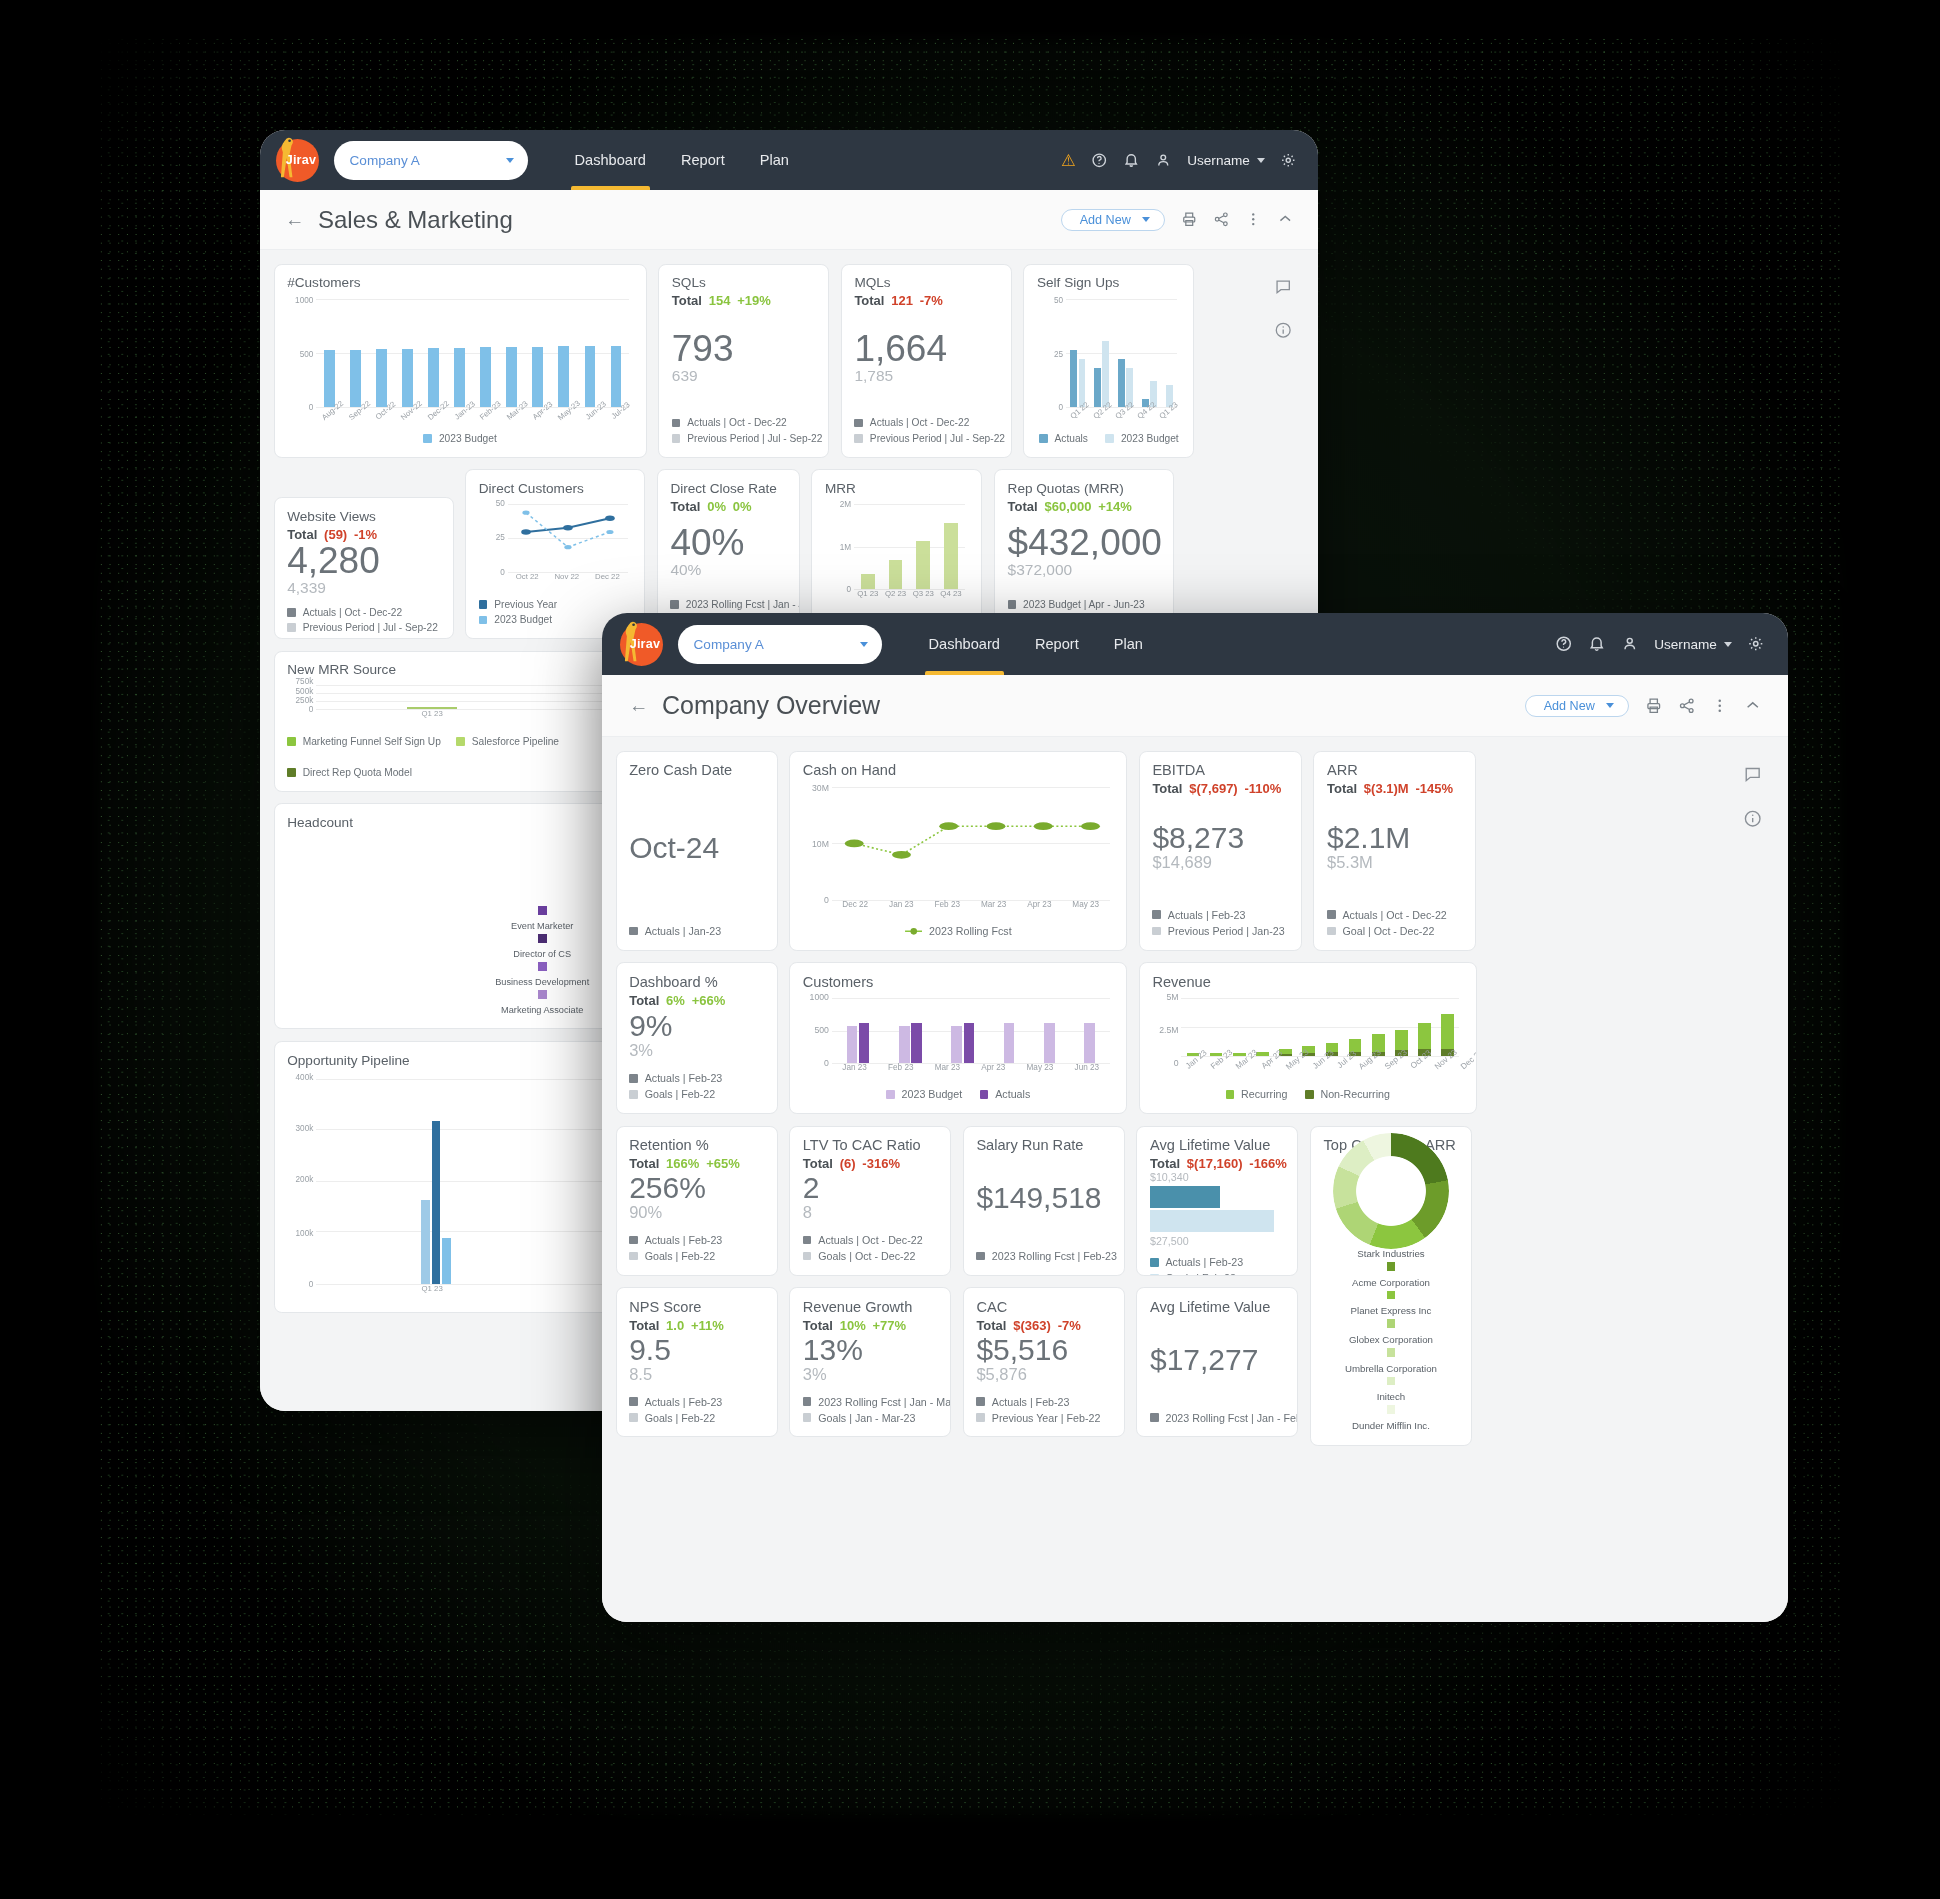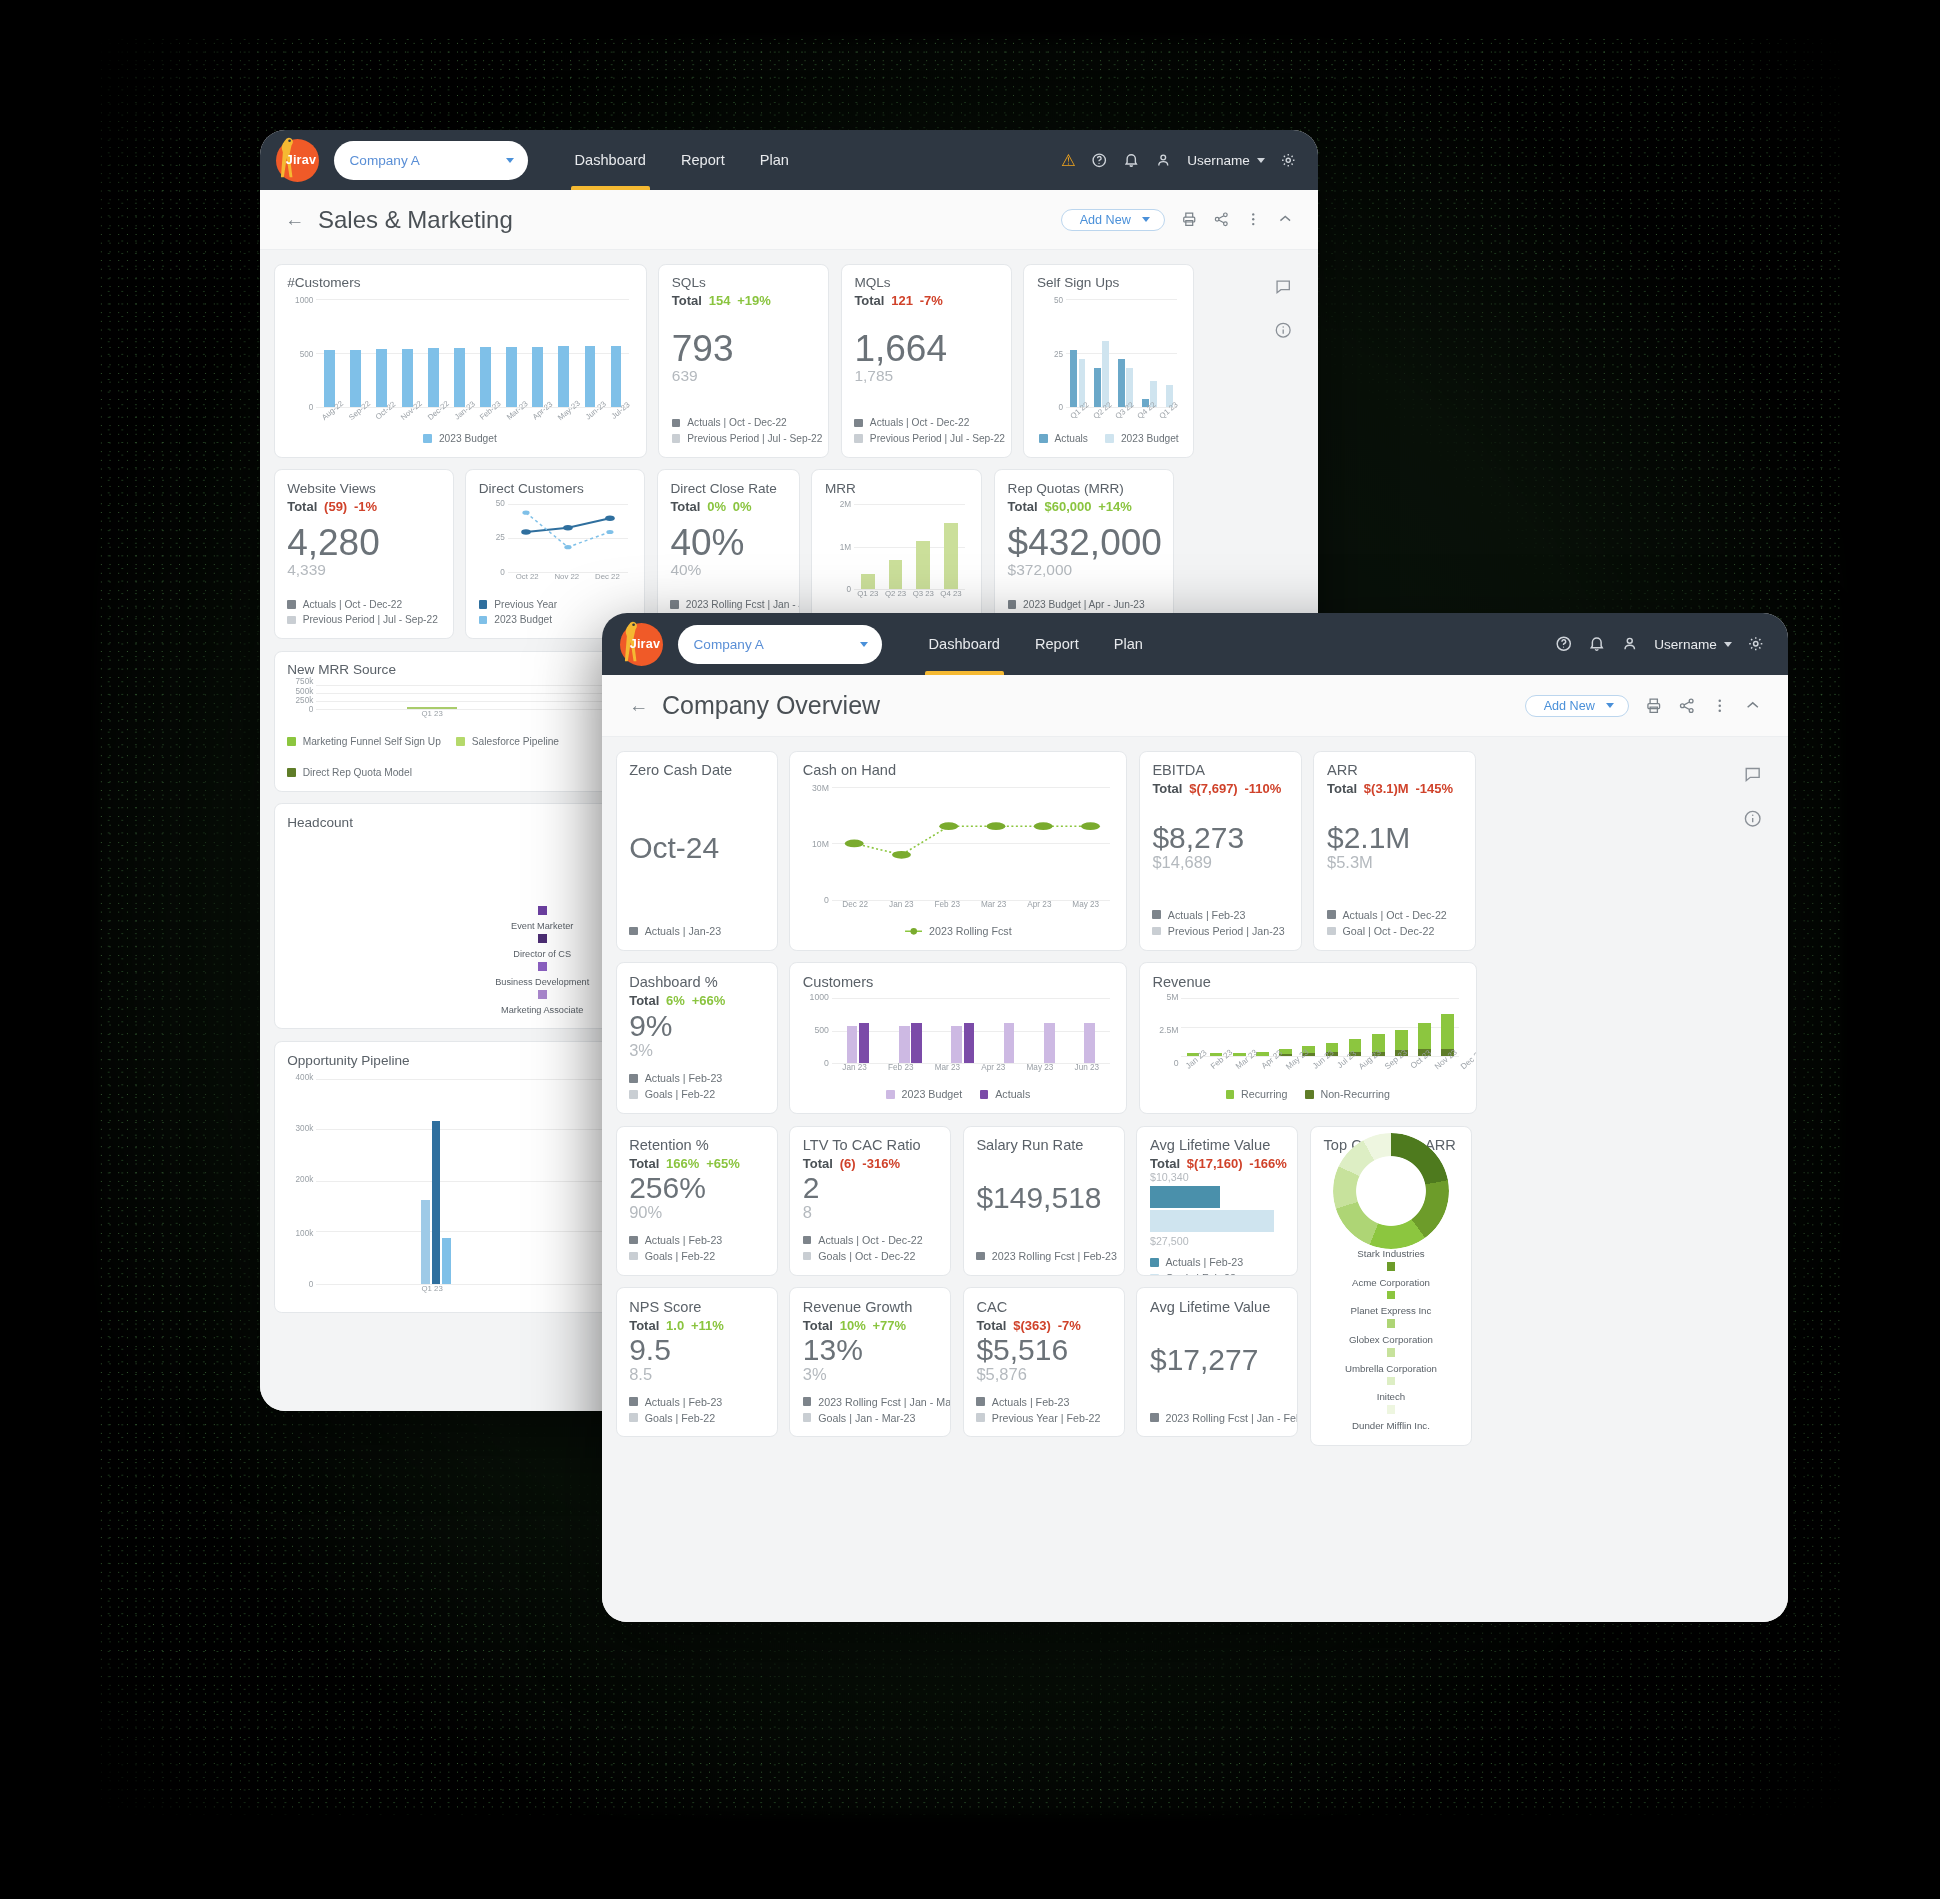--- a/index.html
+++ b/index.html
@@ -422,21 +422,21 @@
               </span>
             <span class="lg">
                 <i class="sw" style="background:#cfe4ef"></i>
                 <span>2023 Budget</span>
               </span>
           </div>
         </div>
       </div>
 
       <div class="row" style="height:170px;">
-        <div class="card" style="width:180px;">
+        <div class="card" style="width:180px;margin-top:28px;">
           <div class="ctitle">Website Views</div>
           <div class="ctotal">
             <span class="lbl">Total</span>
             <span class="neg">(59)</span>
             <span class="neg">-1%</span>
           </div>
           <div class="spacer"></div>
           <div class="bignum">4,280</div>
           <div class="subnum">4,339</div>
           <div class="spacer"></div>

